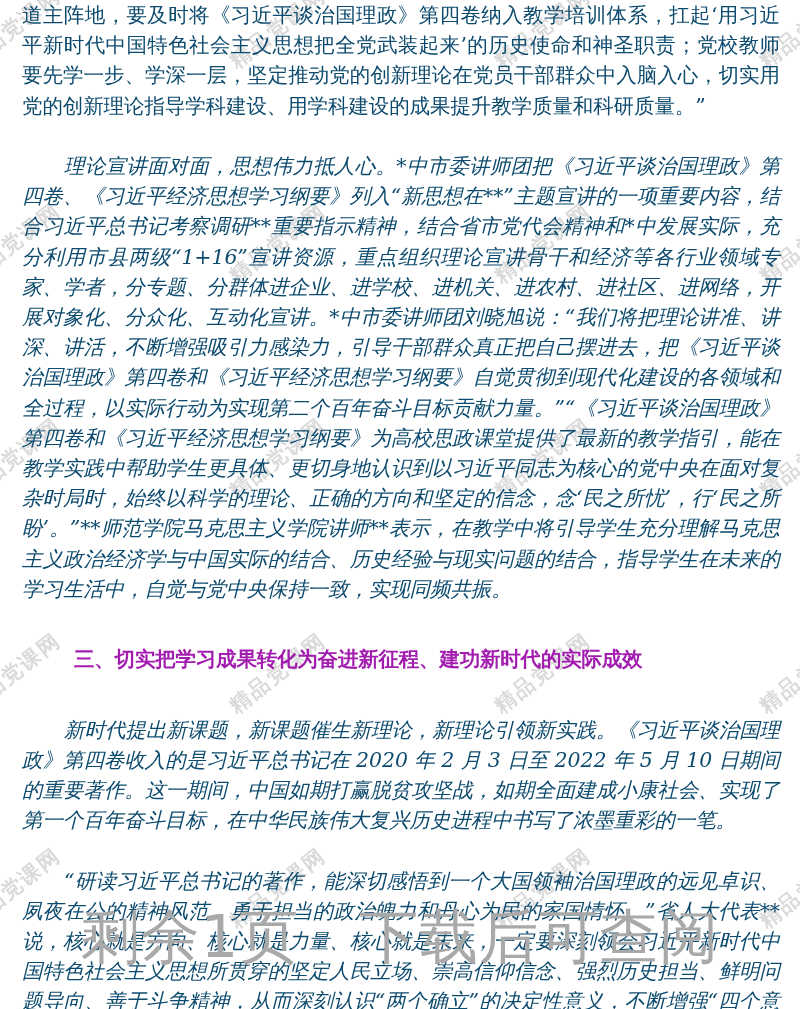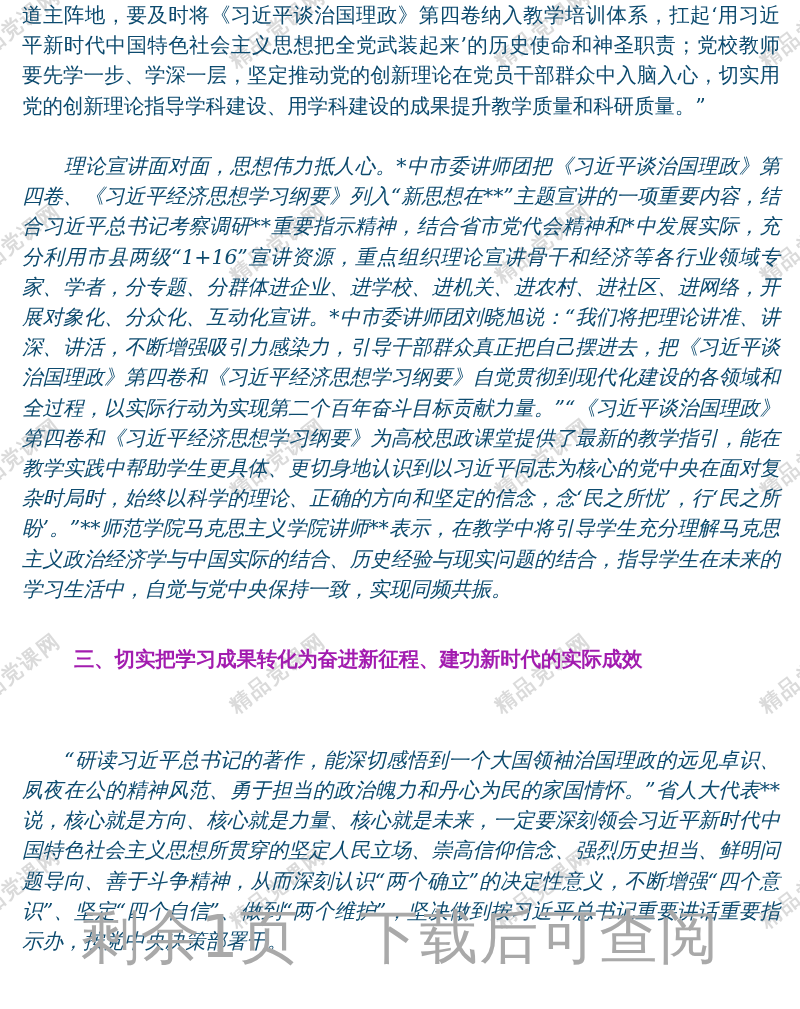--- a/index.html
+++ b/index.html
@@ -183,20 +183,21 @@
     <div class="spacer-line"></div>
 
     <p class="para indent">理论宣讲面对面，思想伟力抵人心。*中市委讲师团把《习近平谈治国理政》第四卷、《习近平经济思想学习纲要》列入“新思想在**”主题宣讲的一项重要内容，结合习近平总书记考察调研**重要指示精神，结合省市党代会精神和*中发展实际，充分利用市县两级“1+16”宣讲资源，重点组织理论宣讲骨干和经济等各行业领域专家、学者，分专题、分群体进企业、进学校、进机关、进农村、进社区、进网络，开展对象化、分众化、互动化宣讲。*中市委讲师团刘晓旭说：“我们将把理论讲准、讲深、讲活，不断增强吸引力感染力，引导干部群众真正把自己摆进去，把《习近平谈治国理政》第四卷和《习近平经济思想学习纲要》自觉贯彻到现代化建设的各领域和全过程，以实际行动为实现第二个百年奋斗目标贡献力量。”“《习近平谈治国理政》第四卷和《习近平经济思想学习纲要》为高校思政课堂提供了最新的教学指引，能在教学实践中帮助学生更具体、更切身地认识到以习近平同志为核心的党中央在面对复杂时局时，始终以科学的理论、正确的方向和坚定的信念，念‘民之所忧’，行‘民之所盼’。”**师范学院马克思主义学院讲师**表示，在教学中将引导学生充分理解马克思主义政治经济学与中国实际的结合、历史经验与现实问题的结合，指导学生在未来的学习生活中，自觉与党中央保持一致，实现同频共振。</p>
 
     <div class="spacer-line"></div>
 
     <p class="heading">三、切实把学习成果转化为奋进新征程、建功新时代的实际成效</p>
 
     <div class="spacer-line"></div>
 
+    <p class="para indent">新时代提出新课题，新课题催生新理论，新理论引领新实践。《习近平谈治国理政》第四卷收入的是习近平总书记在 2020 年 2 月 3 日至 2022 年 5 月 10 日期间的重要著作。这一期间，中国如期打赢脱贫攻坚战，如期全面建成小康社会、实现了第一个百年奋斗目标，在中华民族伟大复兴历史进程中书写了浓墨重彩的一笔。</p>
 
     <div class="spacer-line"></div>
 
     <p class="para indent">“研读习近平总书记的著作，能深切感悟到一个大国领袖治国理政的远见卓识、夙夜在公的精神风范、勇于担当的政治魄力和丹心为民的家国情怀。”省人大代表**说，核心就是方向、核心就是力量、核心就是未来，一定要深刻领会习近平新时代中国特色社会主义思想所贯穿的坚定人民立场、崇高信仰信念、强烈历史担当、鲜明问题导向、善于斗争精神，从而深刻认识“两个确立”的决定性意义，不断增强“四个意识”、坚定“四个自信”、做到“两个维护”，坚决做到按习近平总书记重要讲话重要指示办，按党中央决策部署干。</p>
 
   </div>
 
   <div id="footer-notice">剩余1页　下载后可查阅</div>
 
 </div>

